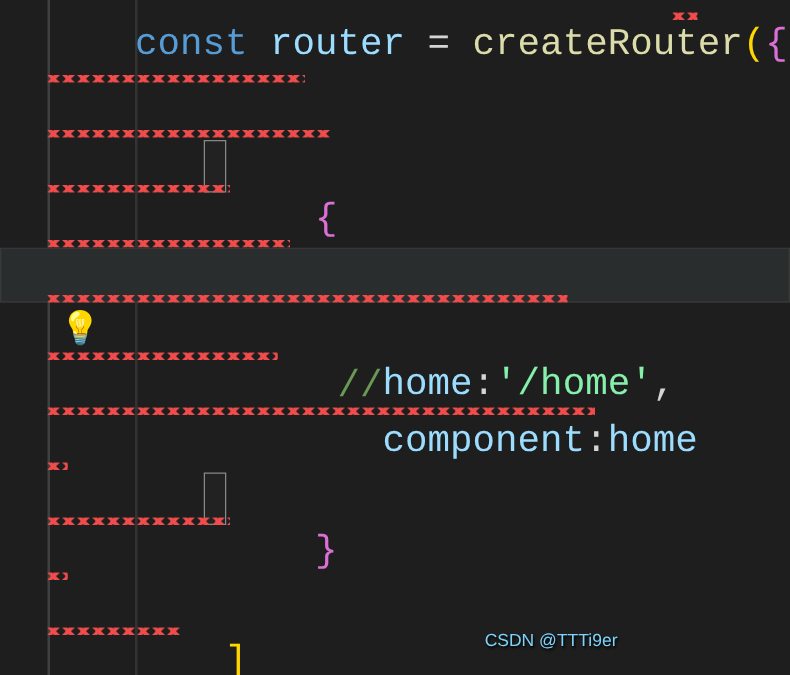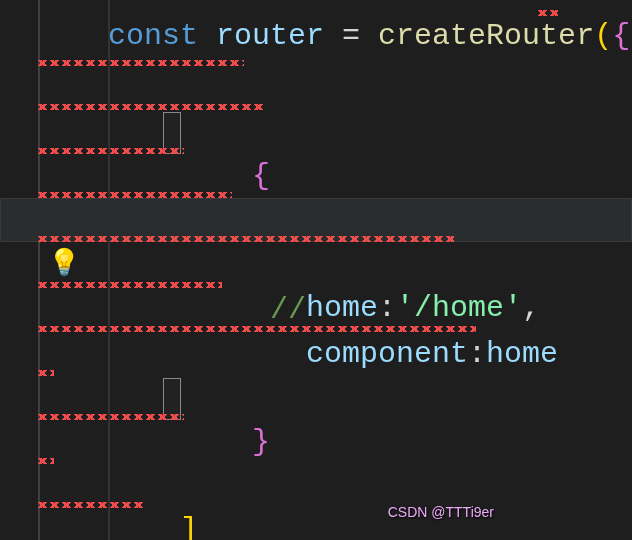--- a/index.html
+++ b/index.html
@@ -13,21 +13,21 @@
 .tok-fn{color:#dcdcaa}
 .tok-pn{color:#d4d4d4}
 .tok-ylw{color:#ffd700}
 .tok-pnk{color:#da70d6}
 .tok-comment{color:#6a9955}
 .tok-str{color:#86efac}
 .bulb{color:#ffcc00;font-size:26px;position:absolute;left:48px}
 .box{position:absolute;border:1px solid #888;width:16px;height:40px;background:rgba(255,255,255,0.02)}
 .squig{position:absolute;height:6px;background-repeat:repeat-x;background-size:12px 6px;background-image:linear-gradient(135deg,transparent 0,transparent 30%,#f14c4c 30%,#f14c4c 55%,transparent 55%),linear-gradient(45deg,transparent 0,transparent 30%,#f14c4c 30%,#f14c4c 55%,transparent 55%)}
 .ws{color:#404040}
-.watermark{position:absolute;right:10px;bottom:6px;font-family:Arial,sans-serif;font-size:14px;color:#f0abfc;text-shadow:1px 1px 2px #000}
+.watermark{position:absolute;right:10px;bottom:6px;font-family:Arial,sans-serif;font-size:14px;color:#7dd3fc;text-shadow:1px 1px 2px #000}
 .cursor-line{box-shadow:inset 0 0 0 1px #3a3a3a}
 </style>
 </head>
 <body>
 
 <div class="editor">
   <div class="ruler"></div>
   <div class="ruler2"></div>
 
   <div class="line" style="top:-30px">

